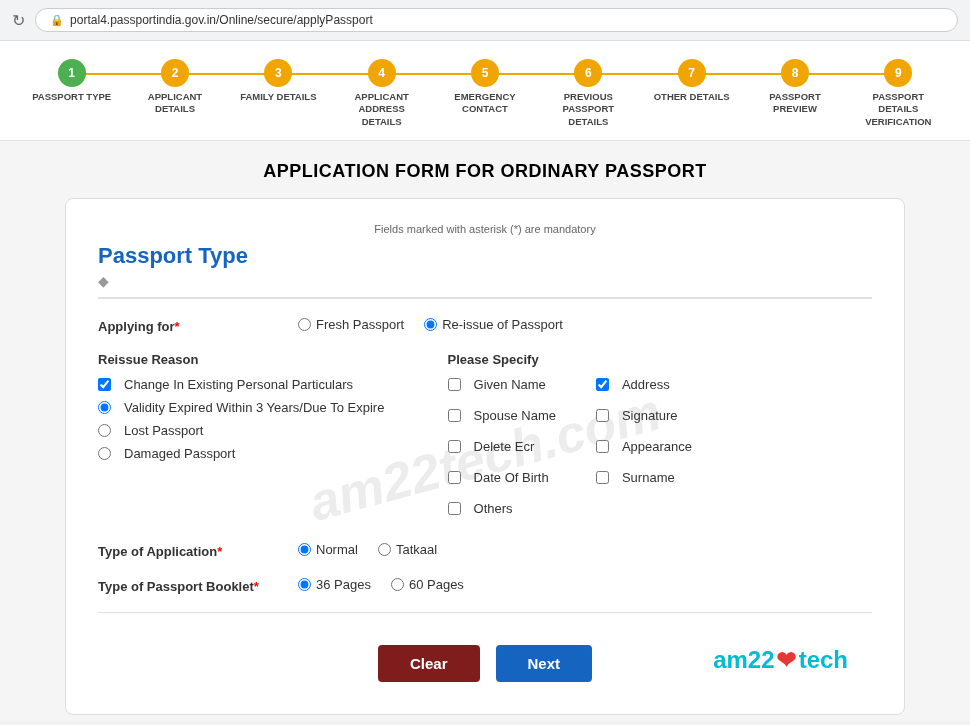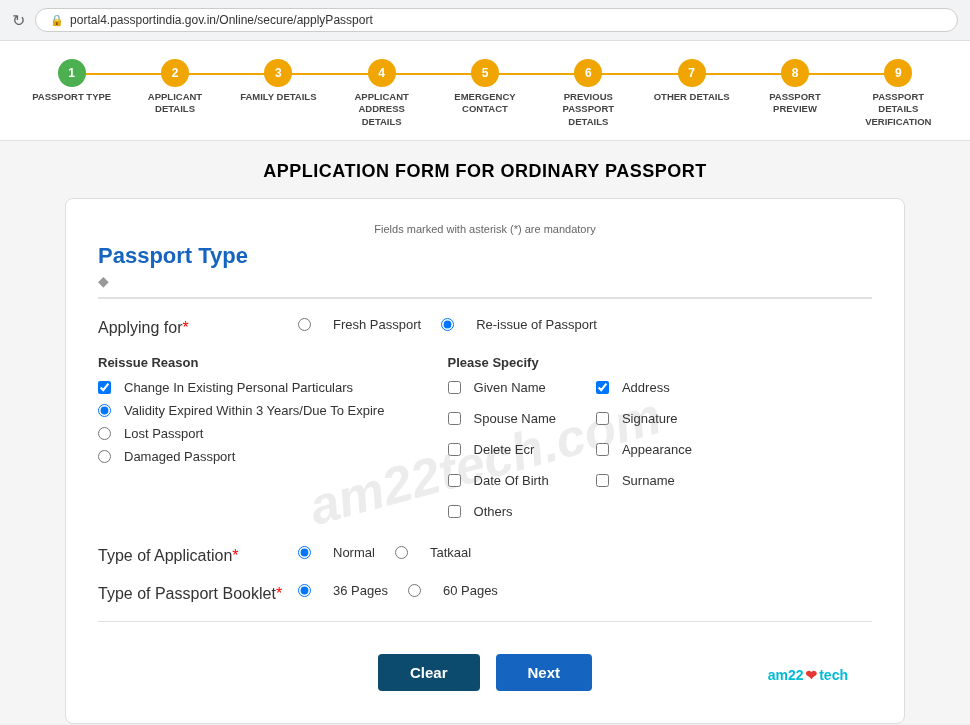--- a/index.html
+++ b/index.html
@@ -140,36 +140,36 @@
       margin: 8px 0 18px;
     }
 
     
     .field-row {
       display: flex;
       align-items: flex-start;
       margin-bottom: 18px;
     }
     .field-label {
-      font-weight: normal;
-      font-size: 16px;
+      font-weight: bold;
+      font-size: 13px;
       min-width: 200px;
       padding-top: 2px;
     }
     .required { color: red; }
     .field-content {
       display: flex;
       align-items: center;
       gap: 20px;
       flex-wrap: wrap;
     }
     .radio-option {
       display: flex;
       align-items: center;
-      gap: 22px;
+      gap: 5px;
       font-size: 13px;
       cursor: pointer;
     }
     input[type="radio"], input[type="checkbox"] {
       cursor: pointer;
     }
 
     
     .two-col-section {
       display: flex;
@@ -212,21 +212,21 @@
       transform: translate(-50%, -50%) rotate(-15deg);
       white-space: nowrap;
       z-index: 0;
     }
 
     
     .brand-footer {
       position: absolute;
       bottom: 16px;
       right: 24px;
-      font-size: 14px;
+      font-size: 24px;
       font-weight: bold;
       color: #00bcd4;
       display: flex;
       align-items: center;
       gap: 2px;
     }
     .brand-heart { color: #e53935; }
 
     
     .button-row {
@@ -236,21 +236,21 @@
       padding: 16px 0 8px;
     }
     .btn {
       padding: 10px 32px;
       border: none;
       border-radius: 4px;
       font-size: 15px;
       font-weight: bold;
       cursor: pointer;
     }
-    .btn-clear { background: #0c4a6e; color: white; }
+    .btn-clear { background: #7f1d1d; color: white; }
     .btn-next { background: #1565c0; color: white; }
 
     .form-inner {
       position: relative;
       z-index: 1;
     }
   </style>
 </head>
 <body>
 

